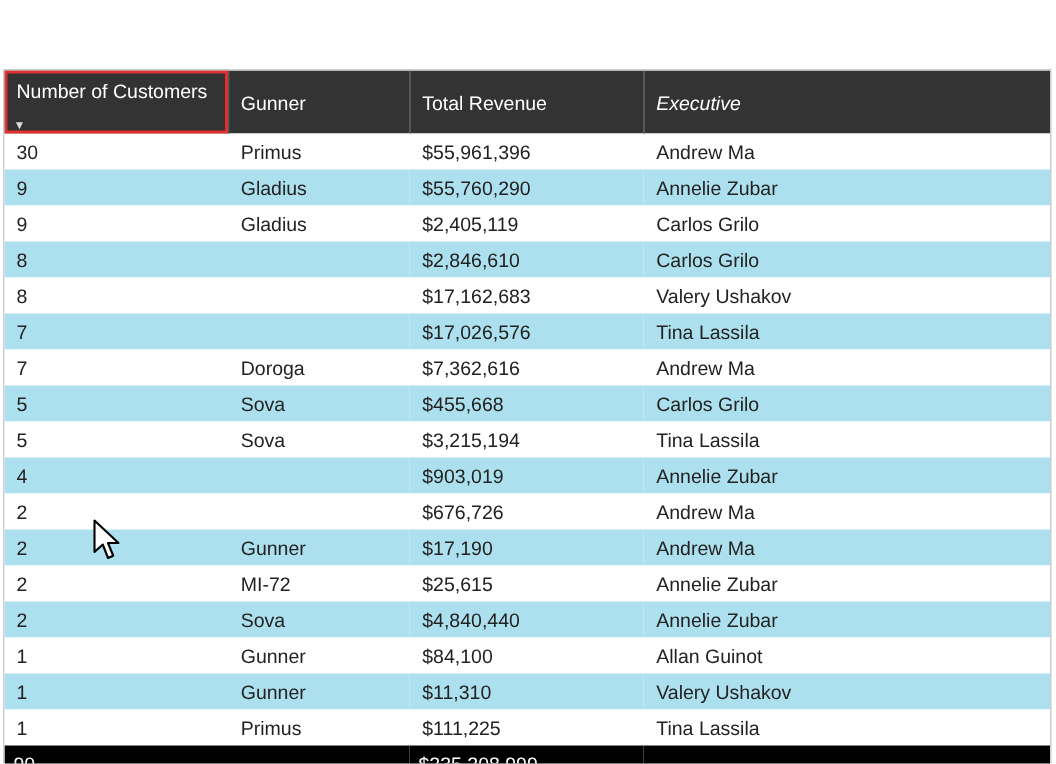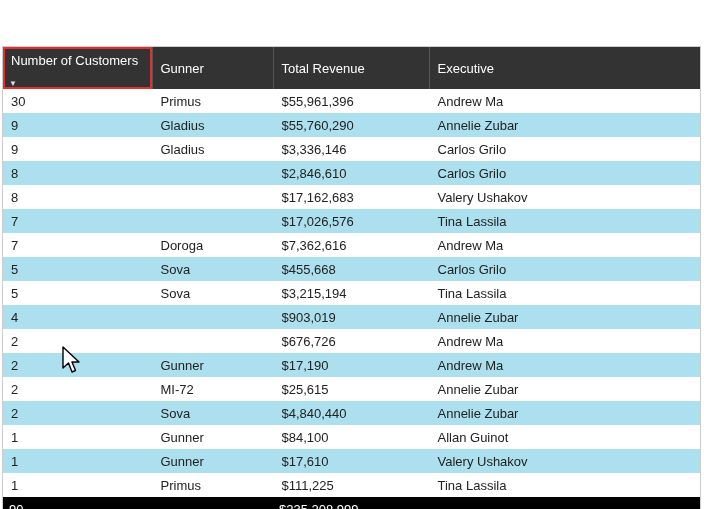--- a/index.html
+++ b/index.html
@@ -34,21 +34,21 @@
   thead th {
     text-align: left;
     font-weight: 400;
     padding: 6px 6px 6px 8px;
     border-right: 1px solid #555;
     height: 29px;
     font-size: 13px;
     vertical-align: middle;
     white-space: nowrap;
   }
-  thead th:last-child { border-right: none; }
+  thead th:last-child { border-right: none; font-style: italic; }
   th.highlighted {
     outline: 2px solid #e03030;
     outline-offset: -2px;
   }
   .sort-ind {
     display: inline-block;
     font-size: 8px;
     color: #ddd;
     margin-top: -2px;
     line-height: 0;
@@ -122,21 +122,21 @@
         </tr>
         <tr>
           <td class="num">9</td>
           <td>Gladius</td>
           <td class="num">$55,760,290</td>
           <td>Annelie Zubar</td>
         </tr>
         <tr>
           <td class="num">9</td>
           <td>Gladius</td>
-          <td class="num">$3,336,146</td>
+          <td class="num">$2,405,119</td>
           <td>Carlos Grilo</td>
         </tr>
         <tr>
           <td class="num">8</td>
           <td></td>
           <td class="num">$2,846,610</td>
           <td>Carlos Grilo</td>
         </tr>
         <tr>
           <td class="num">8</td>
@@ -200,21 +200,21 @@
         </tr>
         <tr>
           <td class="num">1</td>
           <td>Gunner</td>
           <td class="num">$84,100</td>
           <td>Allan Guinot</td>
         </tr>
         <tr>
           <td class="num">1</td>
           <td>Gunner</td>
-          <td class="num">$17,610</td>
+          <td class="num">$11,310</td>
           <td>Valery Ushakov</td>
         </tr>
         <tr>
           <td class="num">1</td>
           <td>Primus</td>
           <td class="num">$111,225</td>
           <td>Tina Lassila</td>
         </tr>
       </tbody>
     <tfoot>

